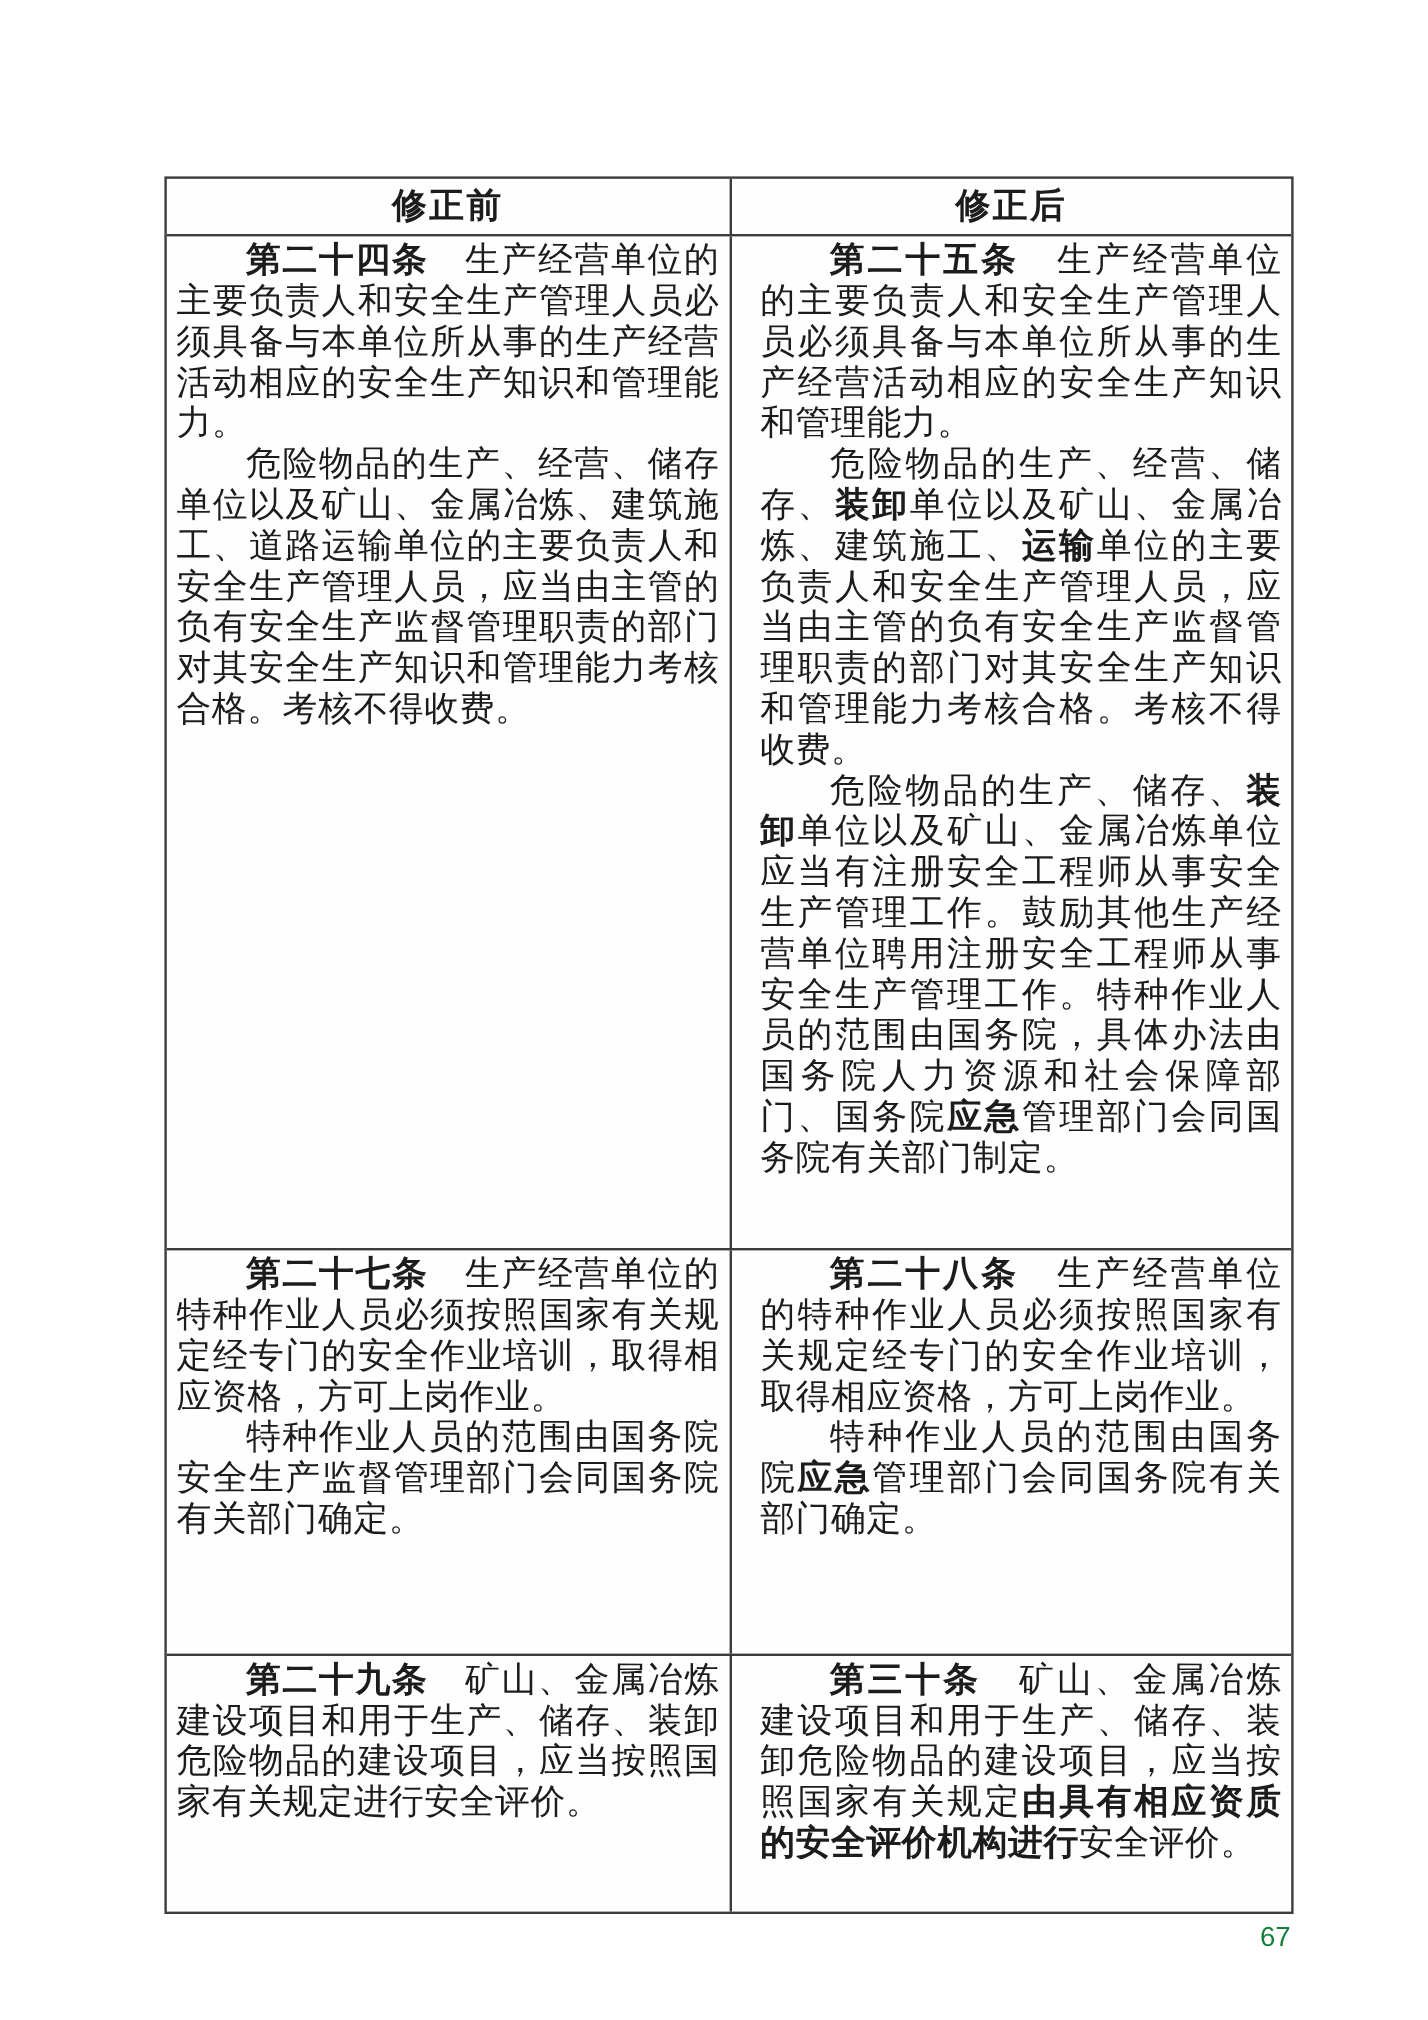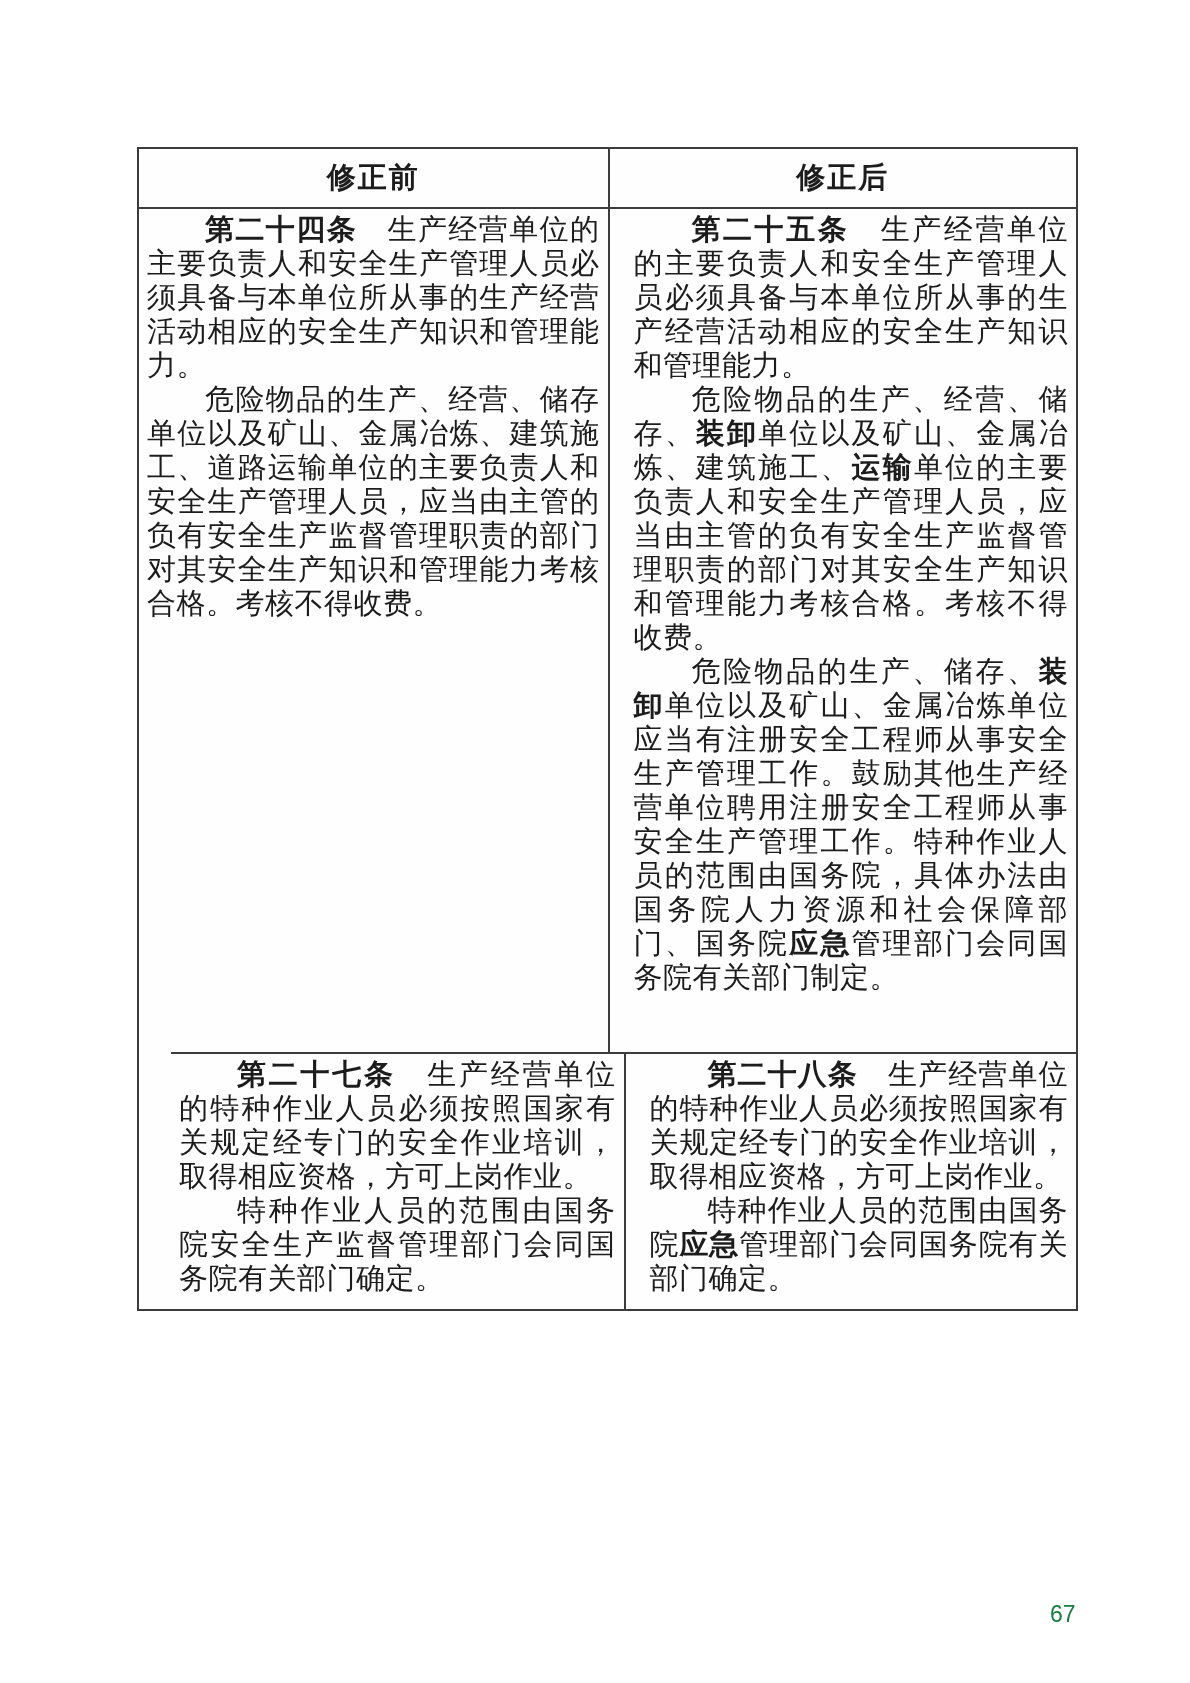--- a/index.html
+++ b/index.html
@@ -36,36 +36,36 @@
     box-sizing: border-box;
     width: 50%;
     padding: 3px 8px 0 8px;
     overflow: hidden;
   }
   .cell + .cell {
     border-left: 2px solid #3c3c3c;
     padding-left: 24px;
   }
   .header-row {
-    height: 58px;
+    height: 46px;
   }
   .header-row .cell {
     display: flex;
     align-items: center;
     justify-content: center;
     padding: 0;
   }
   .header-text {
     font-family: "Liberation Sans", "DejaVu Sans", sans-serif;
     font-weight: 700;
     font-size: 29px;
     letter-spacing: 2px;
   }
   .row-1 { height: 845px; }
-  .row-2 { height: 257px; margin-left: 32px; }
+  .row-2 { height: 338px; }
   .row-3 { height: 215px; }
   .cell p {
     margin: 0;
     font-size: 29px;
     line-height: 34px;
     text-align: justify;
     text-indent: 2em;
     letter-spacing: 0.5px;
   }
   .cell p span { font-weight: 400; }
@@ -114,18 +114,26 @@
       <div class="cell">
         <p><span class="b">第二十七条</span><span>　生产经营单位的特种作业人员必须按照国家有关规定经专门的安全作业培训，取得相应资格，方可上岗作业。</span></p>
         <p><span>特种作业人员的范围由国务院安全生产监督管理部门会同国务院有关部门确定。</span></p>
       </div>
       <div class="cell">
         <p><span class="b">第二十八条</span><span>　生产经营单位的特种作业人员必须按照国家有关规定经专门的安全作业培训，取得相应资格，方可上岗作业。</span></p>
         <p><span>特种作业人员的范围由国务院</span><span class="b">应急</span><span>管理部门会同国务院有关部门确定。</span></p>
       </div>
     </div>
 
+    <div class="row row-3">
+      <div class="cell">
+        <p><span class="b">第二十九条</span><span>　矿山、金属冶炼建设项目和用于生产、储存、装卸危险物品的建设项目，应当按照国家有关规定进行安全评价。</span></p>
+      </div>
+      <div class="cell">
+        <p><span class="b">第三十条</span><span>　矿山、金属冶炼建设项目和用于生产、储存、装卸危险物品的建设项目，应当按照国家有关规定</span><span class="b">由具有相应资质的安全评价机构进行</span><span>安全评价。</span></p>
+      </div>
+    </div>
 
   </div>
 
   <div class="page-number">67</div>
 
 </div>
 
 </body></html>

